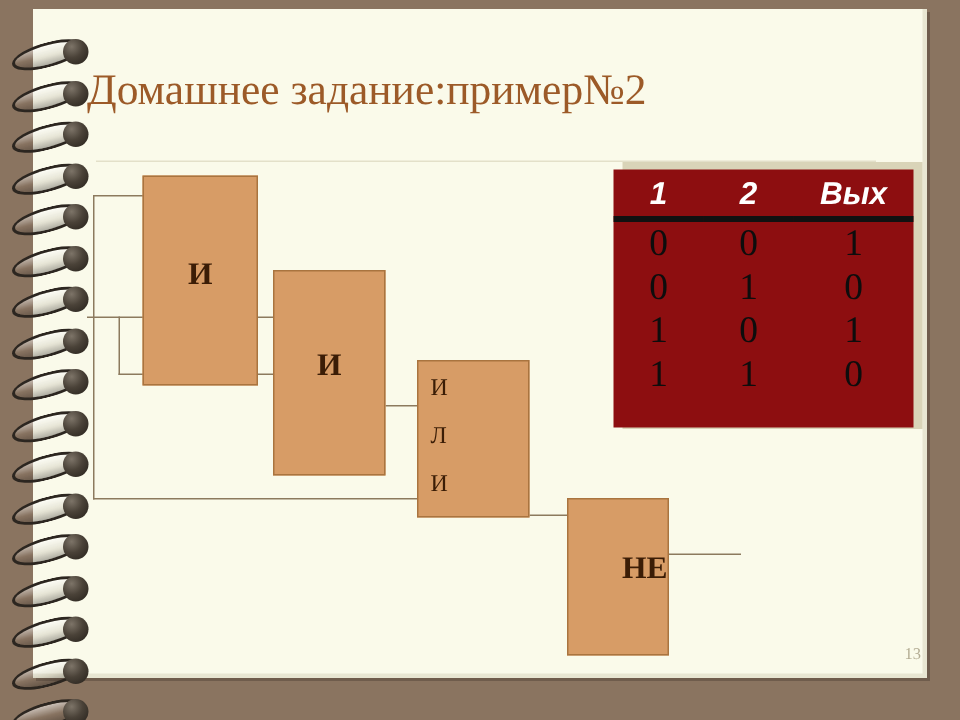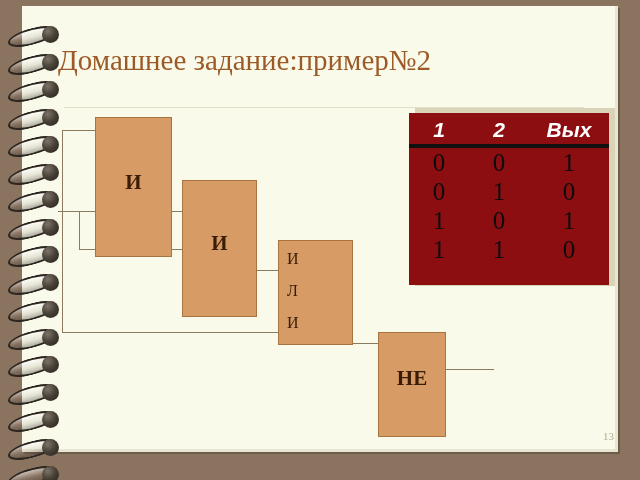--- a/index.html
+++ b/index.html
@@ -164,21 +164,21 @@
   #gate-and-2 { left: 182px; top: 180px; width: 75px;  height: 137px; }
   #gate-and-2 .lbl { top: 50px; font-size: 21px; }
 
   #gate-or   { left: 278px; top: 240px; width: 75px;  height: 105px; }
   #gate-or .lbl  { font-size: 16px; font-weight: normal; text-align: left; left: 8px; }
   #gate-or .l1 { top: 9px; }
   #gate-or .l2 { top: 41px; }
   #gate-or .l3 { top: 73px; }
 
   #gate-not  { left: 378px; top: 332px; width: 68px;  height: 105px; }
-  #gate-not .lbl { top: 33px; font-size: 21px; }
+  #gate-not .lbl { top: 33px; font-size: 21px; text-align: right; }
 
   .wire-line {
     position: absolute;
     background: #8c7a5e;
   }
   .wh { height: 1px; }
   .wv { width: 1px; }
 
   
   .page-num {

